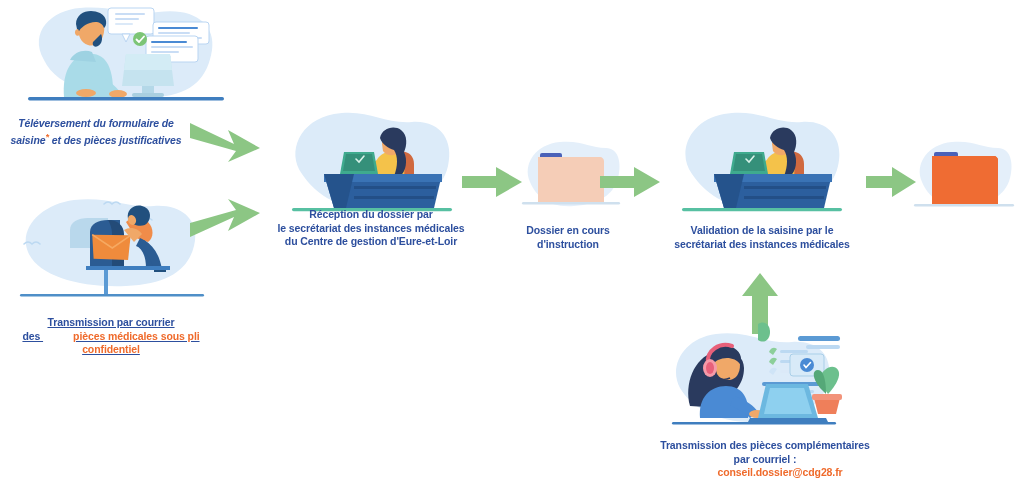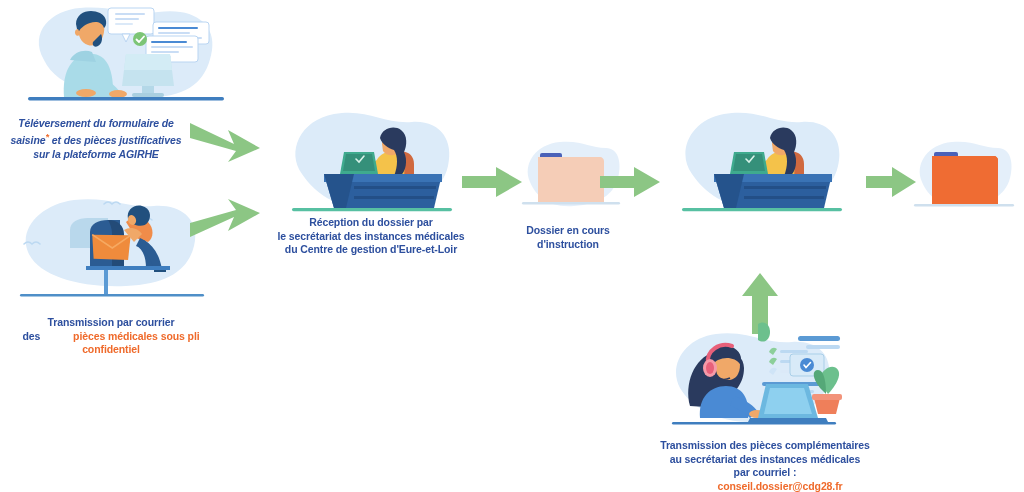--- a/index.html
+++ b/index.html
@@ -77,21 +77,20 @@
       <path d="M86 72 C98 76 108 84 112 90 L104 95 C96 88 88 82 82 80 Z" fill="#a9dbe8"></path>
       <ellipse cx="110" cy="92" rx="9" ry="4" fill="#f0a868"></ellipse>
       <ellipse cx="78" cy="91" rx="10" ry="4" fill="#f0a868"></ellipse>
 
       <rect x="20" y="95" width="196" height="3.4" rx="1.7" fill="#3f7ebf"></rect>
     </svg>
   </div>
   <div class="caption" style="left:0px;top:117px;width:192px;font-style:italic;">
     <div>Téléversement du formulaire de</div>
     <div><span>saisine<span class="mark">*</span> et des pièces justificatives</span></div>
-    <div>sur la plateforme AGIRHE</div>
   </div>
 
   <div class="illus" style="left:8px;top:186px;">
     <svg width="216" height="116" viewBox="0 0 216 116">
       <path d="M20 66 C10 42 34 18 66 14 C100 10 118 22 146 20 C176 18 192 36 186 60 C180 84 160 98 118 100 C72 102 30 90 20 66 Z" fill="#dcebf9"></path>
 
       <path d="M96 18 q4 -4 8 0 q4 -4 8 0" stroke="#bcd9f2" stroke-width="1.6" fill="none" stroke-linecap="round"></path>
       <path d="M132 34 q3 -3 6 0 q3 -3 6 0" stroke="#bcd9f2" stroke-width="1.4" fill="none" stroke-linecap="round"></path>
       <path d="M16 58 q4 -4 8 0 q4 -4 8 0" stroke="#bcd9f2" stroke-width="1.6" fill="none" stroke-linecap="round"></path>
 
@@ -111,21 +110,21 @@
       <path d="M132 52 C142 56 148 66 146 82 L138 82 C138 70 134 62 128 60 Z" fill="#2b5c93"></path>
       <path d="M136 54 C146 60 152 70 154 84 L146 84 C144 74 138 66 132 62 Z" fill="#2b5c93"></path>
       <path d="M138 80 L150 80 L150 84 L138 84 Z" fill="#21507e"></path>
       <path d="M146 82 L158 82 L158 86 L146 86 Z" fill="#21507e"></path>
 
       <rect x="78" y="80" width="84" height="4" fill="#3f7ebf"></rect>
       <rect x="96" y="84" width="4" height="24" fill="#5b9ad4"></rect>
       <rect x="12" y="108" width="184" height="2.6" rx="1.3" fill="#4f8fc8"></rect>
     </svg>
   </div>
-  <div class="caption" style="left:0px;top:316px;width:222px;">
+  <div class="caption" style="left:0px;top:316px;width:222px;text-decoration:underline;">
     <div>Transmission par courrier</div>
     <div><span>des </span><span class="accent">pièces médicales sous pli confidentiel</span></div>
   </div>
 
   <div class="node" style="left:188px;top:118px;">
     <svg width="78" height="48" viewBox="0 0 78 48">
       <path d="M2 5 L46 26 L40 12 L72 30 L40 44 L48 33 L2 20 Z" fill="#8cc684"></path>
     </svg>
   </div>
   <div class="node" style="left:188px;top:197px;">
@@ -153,21 +152,21 @@
       <path d="M58 70 L104 70 L106 74 L56 74 Z" fill="#7ecfbd"></path>
 
       <path d="M46 70 L164 70 L156 104 L56 104 Z" fill="#2c5f9e"></path>
       <path d="M46 70 L164 70 L164 78 L46 78 Z" fill="#3a73b5"></path>
       <path d="M46 70 L76 70 L68 104 L56 104 Z" fill="#25538c"></path>
       <rect x="76" y="82" width="82" height="3" fill="#234f87"></rect>
       <rect x="76" y="92" width="80" height="3" fill="#234f87"></rect>
       <rect x="14" y="104" width="160" height="3.2" rx="1.6" fill="#57c0a2"></rect>
     </svg>
   </div>
-  <div class="caption" style="left:258px;top:216px;width:226px;text-align:center;">
+  <div class="caption" style="left:258px;top:208px;width:226px;text-align:center;">
     <div>Réception du dossier par</div>
     <div>le secrétariat des instances médicales</div>
     <div>du Centre de gestion d'Eure-et-Loir</div>
   </div>
 
   <div class="node" style="left:462px;top:166px;">
     <svg width="62" height="32" viewBox="0 0 62 32">
       <path d="M0 10 L34 10 L34 1 L60 16 L34 31 L34 22 L0 22 Z" fill="#8cc684"></path>
     </svg>
   </div>
@@ -205,20 +204,24 @@
       <path d="M78 55 l3 3 l5 -6" stroke="#d8f2ea" stroke-width="1.6" fill="none" stroke-linecap="round"></path>
       <path d="M58 70 L104 70 L106 74 L56 74 Z" fill="#7ecfbd"></path>
       <path d="M46 70 L164 70 L156 104 L56 104 Z" fill="#2c5f9e"></path>
       <path d="M46 70 L164 70 L164 78 L46 78 Z" fill="#3a73b5"></path>
       <path d="M46 70 L76 70 L68 104 L56 104 Z" fill="#25538c"></path>
       <rect x="76" y="82" width="82" height="3" fill="#234f87"></rect>
       <rect x="76" y="92" width="80" height="3" fill="#234f87"></rect>
       <rect x="14" y="104" width="160" height="3.2" rx="1.6" fill="#57c0a2"></rect>
     </svg>
   </div>
+  <div class="caption" style="left:650px;top:224px;width:224px;">
+    <div>Validation de la saisine par le</div>
+    <div>secrétariat des instances médicales</div>
+  </div>
 
   <div class="node" style="left:866px;top:166px;">
     <svg width="52" height="32" viewBox="0 0 52 32">
       <path d="M0 10 L26 10 L26 1 L50 16 L26 31 L26 22 L0 22 Z" fill="#8cc684"></path>
     </svg>
   </div>
 
   <div class="illus" style="left:906px;top:128px;">
     <svg width="112" height="92" viewBox="0 0 112 92">
       <path d="M16 54 C8 36 22 16 46 14 C68 12 76 20 92 20 C104 20 108 34 104 50 C100 66 86 76 60 78 C34 80 22 68 16 54 Z" fill="#e4effa"></path>
@@ -284,18 +287,17 @@
 
       <path d="M160 58 C166 44 176 42 180 48 C184 54 176 66 170 72 Z" fill="#6cc08d"></path>
       <path d="M162 66 C154 56 154 48 160 48 C166 48 168 60 168 72 Z" fill="#55a878"></path>
       <path d="M156 76 L182 76 L178 92 L160 92 Z" fill="#ef7f5a"></path>
       <rect x="154" y="72" width="30" height="6" rx="2" fill="#f2937a"></rect>
       <rect x="14" y="100" width="164" height="2.6" rx="1.3" fill="#3f7ebf"></rect>
     </svg>
   </div>
   <div class="caption" style="left:640px;top:439px;width:250px;">
     <div>Transmission des pièces complémentaires</div>
-    <div>au secrétariat des instances médicales</div>
     <div>par courriel :</div>
     <div class="accent">conseil.dossier@cdg28.fr</div>
   </div>
 
 </div>
 
 </body></html>

